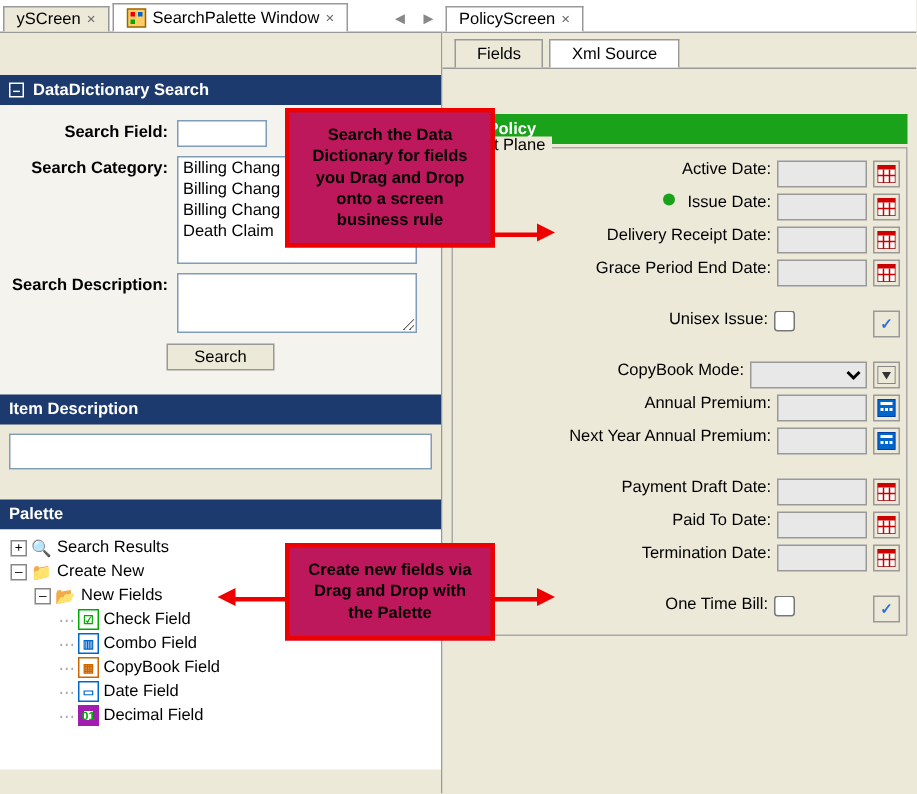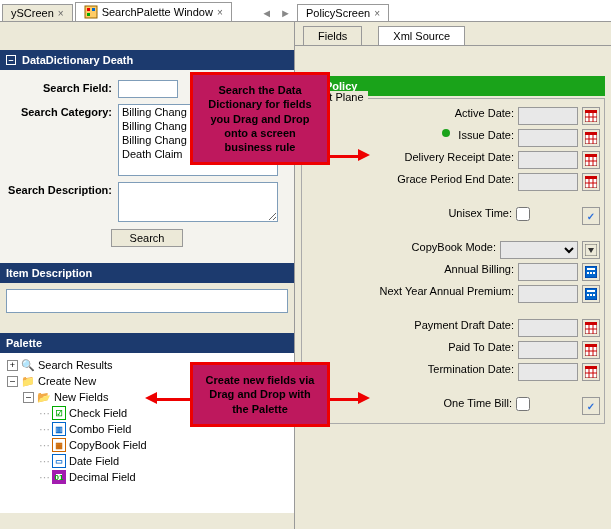--- a/index.html
+++ b/index.html
@@ -36,21 +36,21 @@
   
   
   .tree { background: #fff; padding: 4px 2px; font-size: 11px; height: 160px; overflow: auto; }
   .tree-row { display: flex; align-items: center; padding: 1px 0; gap: 3px; }
   .tree-toggle { width: 11px; height: 11px; border: 1px solid #888; font-size: 9px; line-height: 9px; text-align: center; background: #fff; }
   .tree-indent { display: inline-block; }
   .tree-icon { width: 14px; height: 14px; display: inline-flex; align-items: center; justify-content: center; font-size: 11px; }
   .tree-dots { color: #aaa; letter-spacing: -1px; }
   
   
-  .sub-tab-strip { background: #ece9d8; padding: 4px 4px 0 8px; display: flex; gap: 16px; border-bottom: 1px solid #999; }
+  .sub-tab-strip { background: #ece9d8; padding: 4px 4px 0 8px; display: flex; gap: 4px; border-bottom: 1px solid #999; }
   .sub-tab { border: 1px solid #999; padding: 3px 14px; font-size: 11px; background: #ece9d8; border-bottom: none; cursor: pointer; }
   .sub-tab.active { background: #fff; }
   
   
   .policy-header { background: #1aa31a; color: #fff; font-weight: bold; padding: 4px 8px; margin: 30px 6px 0 6px; display: flex; align-items: center; gap: 6px; }
   
   
   .field-set { border: 1px solid #aaa; margin: 2px 6px; padding: 8px 4px 4px 4px; background: #ece9d8; position: relative; }
   .field-set-legend { position: absolute; top: -8px; left: 8px; background: #ece9d8; padding: 0 4px; font-size: 11px; }
   .field-row { display: flex; align-items: flex-start; justify-content: flex-end; margin-bottom: 4px; gap: 4px; }
@@ -99,21 +99,21 @@
     </div>
   </div>
 </div>
 
 <div class="main-wrap">
 
   <div class="left-pane">
     <div style="height:28px;"></div>
     <div class="section-header">
       <span class="collapse-icon">–</span>
-      <span>DataDictionary Death</span>
+      <span>DataDictionary Search</span>
     </div>
     <div class="form-area">
       <div class="form-row">
         <div class="form-label">Search Field:</div>
         <input class="form-input" style="width: 60px;">
       </div>
       <div class="form-row">
         <div class="form-label">Search Category:</div>
         <div class="form-list">
           <div>Billing Chang</div>
@@ -255,40 +255,40 @@
                 <rect width="12" height="12" fill="#fff" stroke="#800"></rect>
                 <rect y="0" width="12" height="3" fill="#c00"></rect>
                 <line x1="4" y1="3" x2="4" y2="12" stroke="#c00"></line>
                 <line x1="8" y1="3" x2="8" y2="12" stroke="#c00"></line>
                 <line x1="0" y1="7" x2="12" y2="7" stroke="#c00"></line>
               </svg>
             </span>
           </div>
           <div style="height: 12px;"></div>
           <div class="field-row">
-            <span class="field-label">Unisex Time:</span>
+            <span class="field-label">Unisex Issue:</span>
             <input type="checkbox" class="field-checkbox" style="">
             <span style="width:44px;"></span>
             <span class="field-icon-btn">
               <span class="chk-blue">✓</span>
             </span>
           </div>
           <div style="height: 12px;"></div>
           <div class="field-row">
             <span class="field-label">CopyBook Mode:</span>
             <select class="field-input" style="width:78px;"></select>
             <span class="field-icon-btn">
               <svg width="12" height="12">
                 <rect width="12" height="12" fill="#ece9d8" stroke="#666"></rect>
                 <polygon points="3,4 9,4 6,9" fill="#333"></polygon>
               </svg>
             </span>
           </div>
           <div class="field-row">
-            <span class="field-label">Annual Billing:</span>
+            <span class="field-label">Annual Premium:</span>
             <input class="field-input" style="">
             <span class="field-icon-btn">
               <svg width="12" height="12">
                 <rect width="12" height="12" fill="#06c" stroke="#039"></rect>
                 <rect x="2" y="2" width="8" height="2" fill="#fff"></rect>
                 <rect x="2" y="6" width="2" height="2" fill="#fff"></rect>
                 <rect x="5" y="6" width="2" height="2" fill="#fff"></rect>
                 <rect x="8" y="6" width="2" height="2" fill="#fff"></rect>
               </svg>
             </span>

